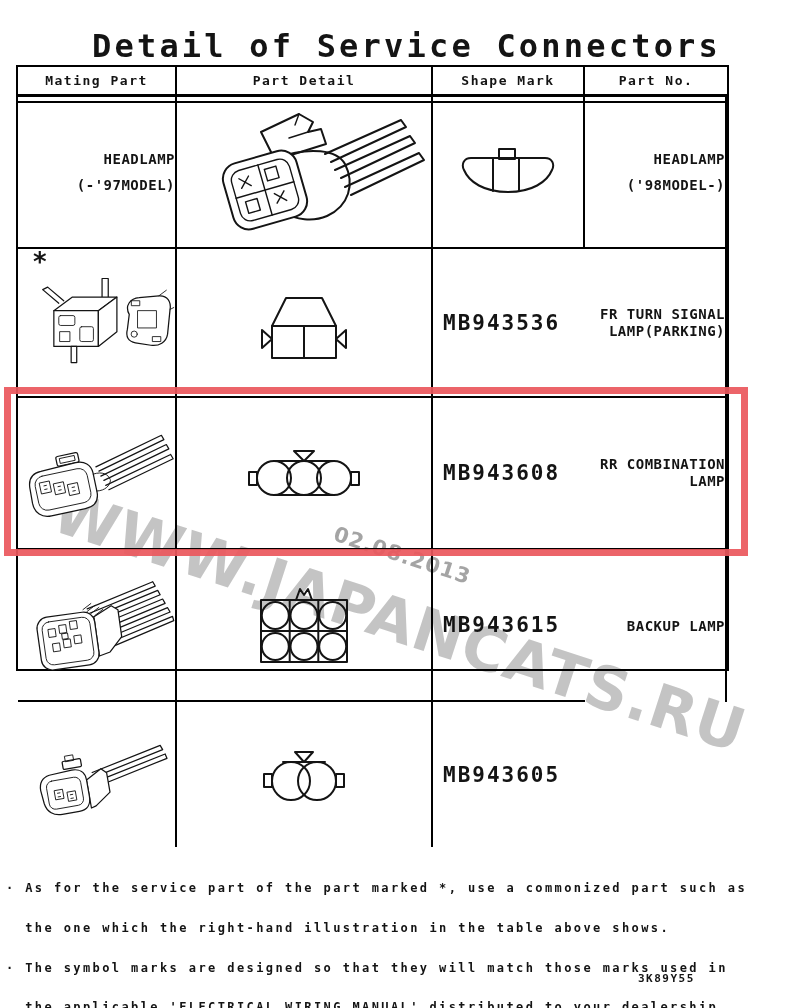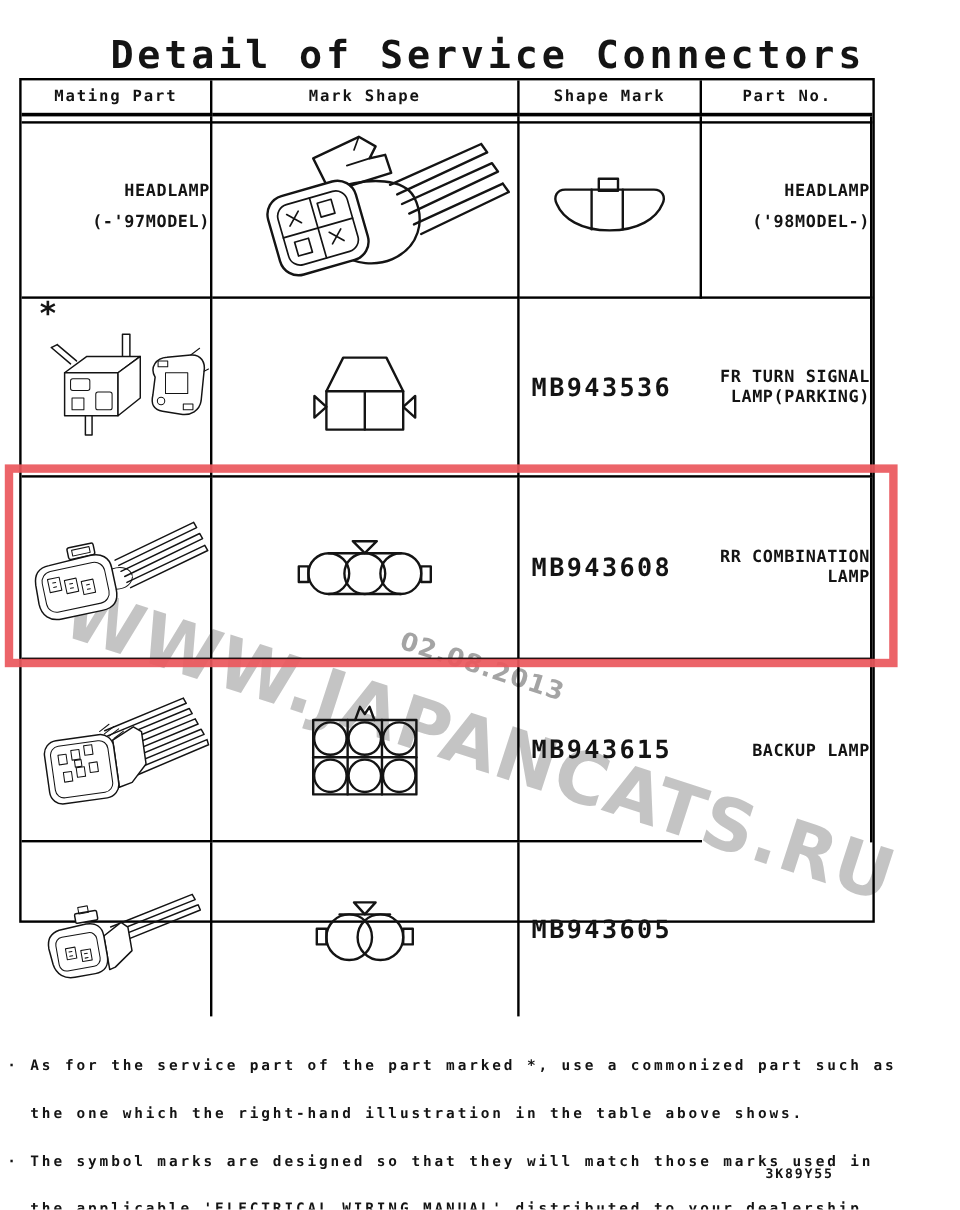--- a/index.html
+++ b/index.html
@@ -8,21 +8,21 @@
     font-family:"DejaVu Sans Mono","Liberation Mono",monospace;color:#141414;
     overflow:hidden;
   }
   
   .page-title{
     position:absolute;left:92px;top:27px;
     font-size:32px;font-weight:bold;letter-spacing:3.2px;white-space:pre;
   }
   
   .conn-table{
-    position:absolute;left:16px;top:65px;width:713px;height:704px;
+    position:absolute;left:16px;top:65px;width:713px;height:606px;
     border:2px solid #000;box-sizing:border-box;
     display:grid;
     grid-template-columns:159px 256px 152px 142px;
     grid-template-rows:30px 152px 149px 152px 152px 145px;
     background:transparent;z-index:2;
   }
   .cell{border-right:2px solid #000;border-bottom:2px solid #000;position:relative;box-sizing:border-box;}
   .cell.last-col{border-right:none;}
   .cell.last-row{border-bottom:none;}
   .hcell{
@@ -82,21 +82,21 @@
 </style>
 </head>
 <body>
 
 <div class="page-title">Detail of Service Connectors</div>
 
 <div class="conn-table">
   <div class="hdr-underline"></div>
 
   <div class="cell hcell">Mating Part</div>
-  <div class="cell hcell">Mark Shape</div>
+  <div class="cell hcell">Part Detail</div>
   <div class="cell hcell">Shape Mark</div>
   <div class="cell hcell last-col">Part No.</div>
 
   <div class="cell mating">
     <span class="line1">HEADLAMP</span>
     <span class="line2 spread">(-'97MODEL)</span>
   </div>
   <div class="cell shape-cell">
     <svg width="254" height="148" viewBox="0 0 254 148">
       <path class="ln" d="M148,56 L224,22 M154,64 L229,29 M224,22 L229,29"></path>

